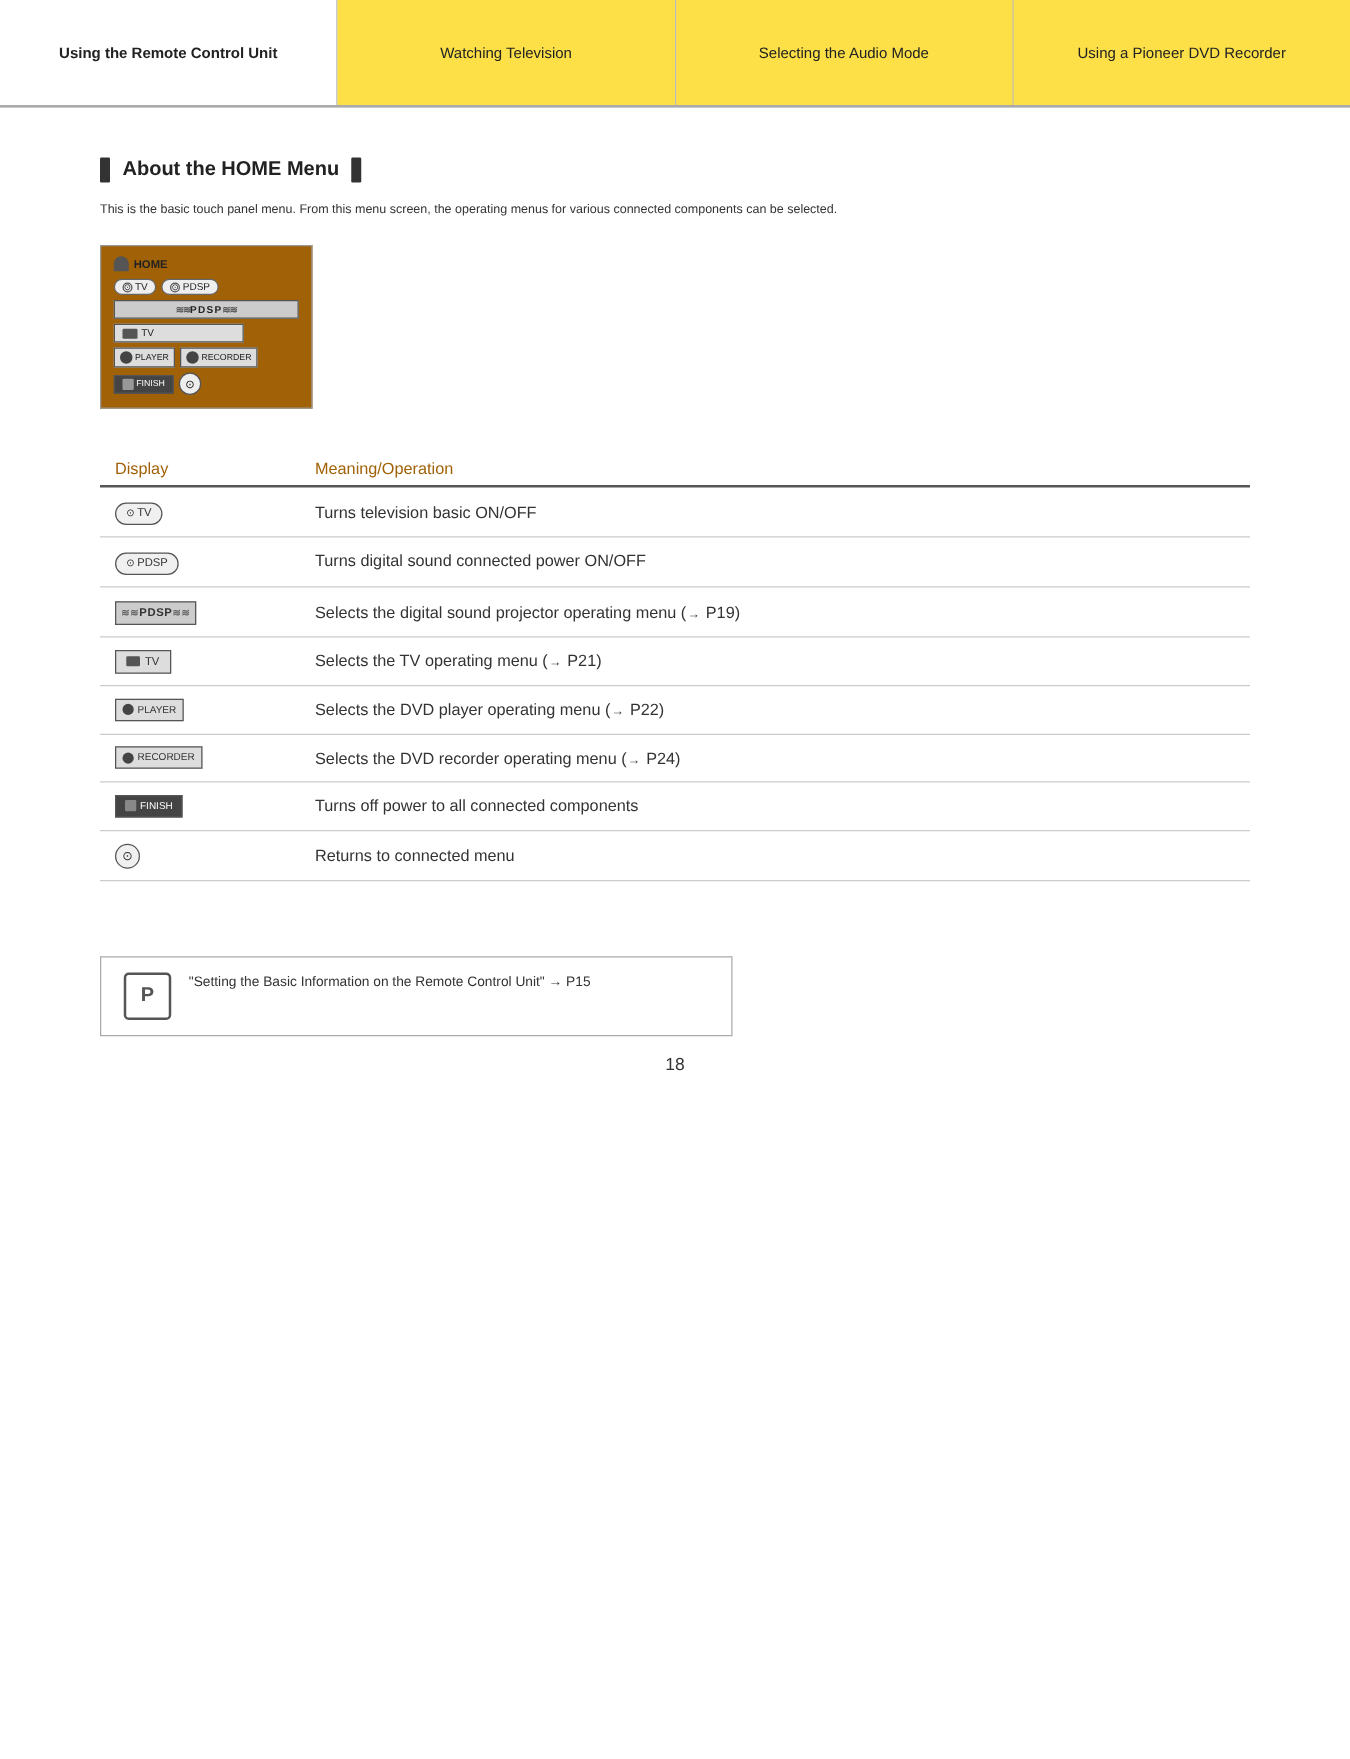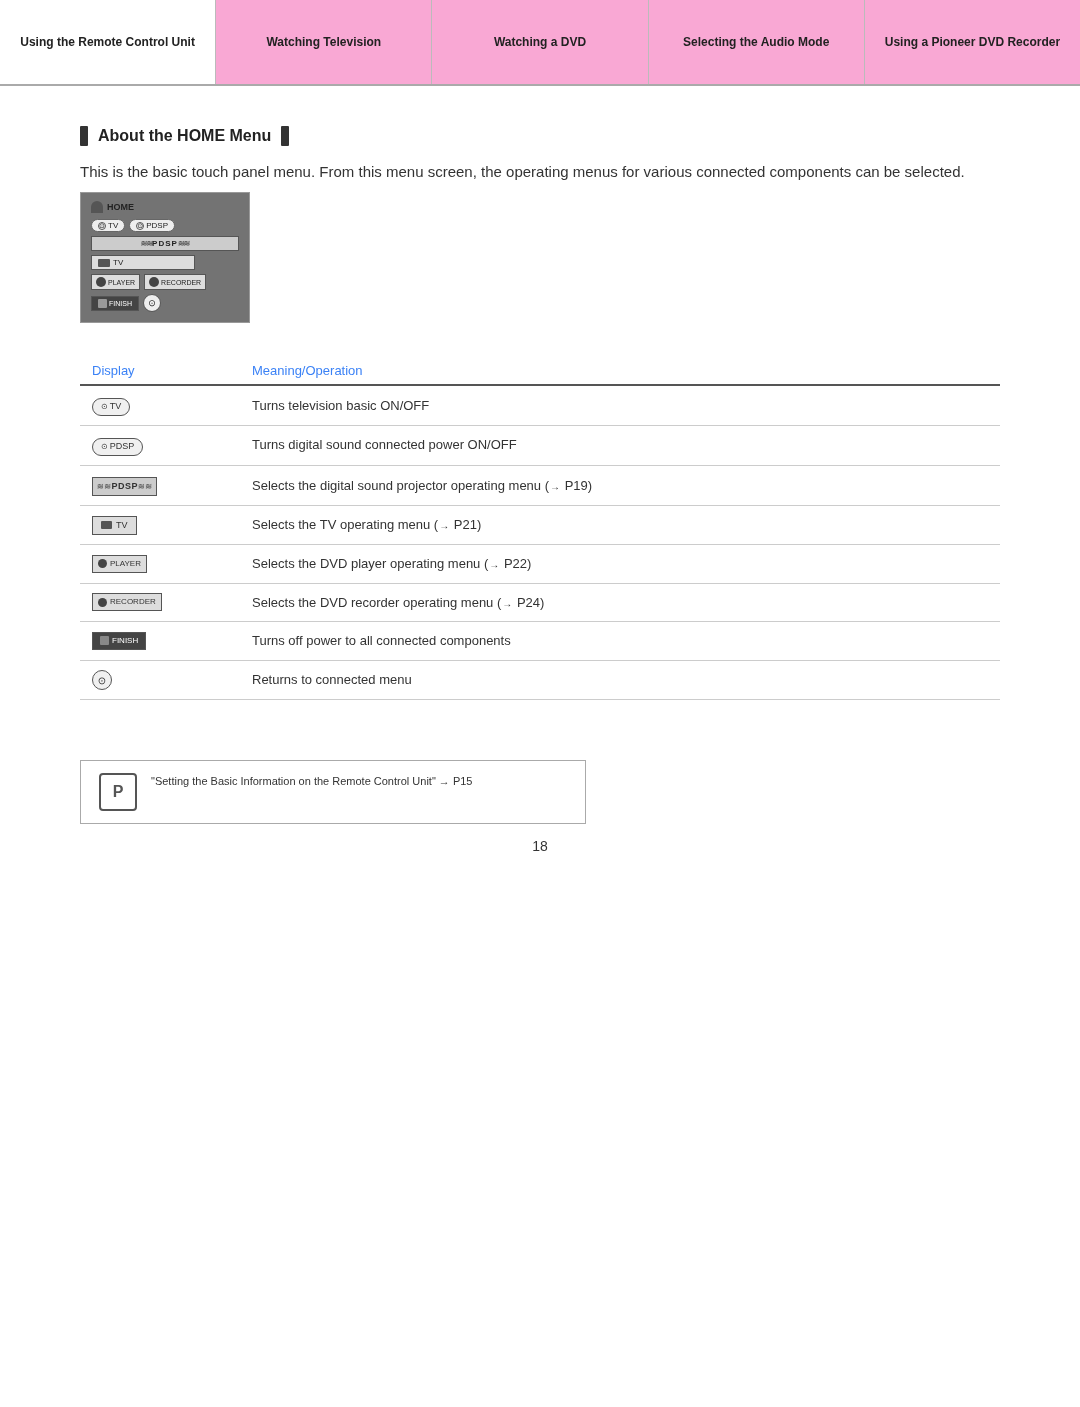--- a/index.html
+++ b/index.html
@@ -19,24 +19,24 @@
       border-bottom: 2px solid #aaa;
       height: 86px;
     }
     .nav-tab {
       flex: 1;
       display: flex;
       align-items: center;
       justify-content: center;
       text-align: center;
       font-size: 12px;
-      font-weight: bold;
+      font-weight: normal;
       padding: 8px 12px;
       border-right: 1px solid #bbb;
-      background: #f9a8d4;
+      background: #fde047;
       color: #222;
       line-height: 1.4;
     }
     .nav-tab.active {
       background: #fff;
       font-weight: bold;
     }
     .nav-tab:last-child {
       border-right: none;
     }
@@ -57,35 +57,35 @@
     }
     .heading-bar {
       width: 8px;
       height: 20px;
       background: #333;
       display: inline-block;
       border-radius: 1px;
     }
 
     .section-desc {
-      font-size: 15px;
+      font-size: 10px;
       color: #333;
-      margin-bottom: 8px;
+      margin-bottom: 20px;
       line-height: 1.6;
     }
 
     
     .screen-container {
       margin-bottom: 32px;
       display: flex;
       justify-content: flex-start;
     }
     .screen-box {
       border: 1.5px solid #999;
-      background: #737373;
+      background: #a16207;
       width: 170px;
       padding: 8px 10px 10px 10px;
       font-size: 9px;
     }
     .screen-title-bar {
       display: flex;
       align-items: center;
       gap: 4px;
       margin-bottom: 6px;
       font-size: 9px;
@@ -216,21 +216,21 @@
       margin-top: 8px;
     }
     .display-table thead tr {
       border-bottom: 2px solid #555;
     }
     .display-table th {
       text-align: left;
       padding: 8px 12px 6px 12px;
       font-weight: normal;
       font-size: 13px;
-      color: #3b82f6;
+      color: #a16207;
     }
     .display-table tbody tr {
       border-bottom: 1px solid #ccc;
     }
     .display-table tbody tr:last-child {
       border-bottom: 1px solid #ccc;
     }
     .display-table td {
       padding: 9px 12px;
       vertical-align: middle;
@@ -368,23 +368,20 @@
   </style>
 </head>
 <body>
 
 <nav class="nav-tabs">
   <div class="nav-tab active">
     <span>Using the Remote Control Unit</span>
   </div>
   <div class="nav-tab">
     <span>Watching Television</span>
-  </div>
-  <div class="nav-tab">
-    <span>Watching a DVD</span>
   </div>
   <div class="nav-tab">
     <span>Selecting the Audio Mode</span>
   </div>
   <div class="nav-tab">
     <span>Using a Pioneer DVD Recorder</span>
   </div>
 </nav>
 
 <div class="main-content">

